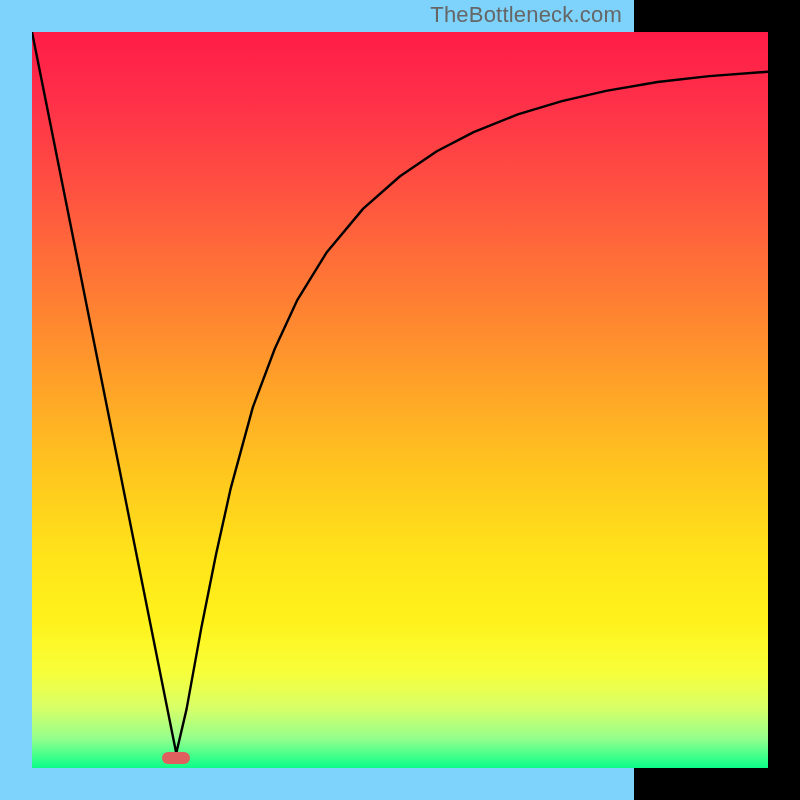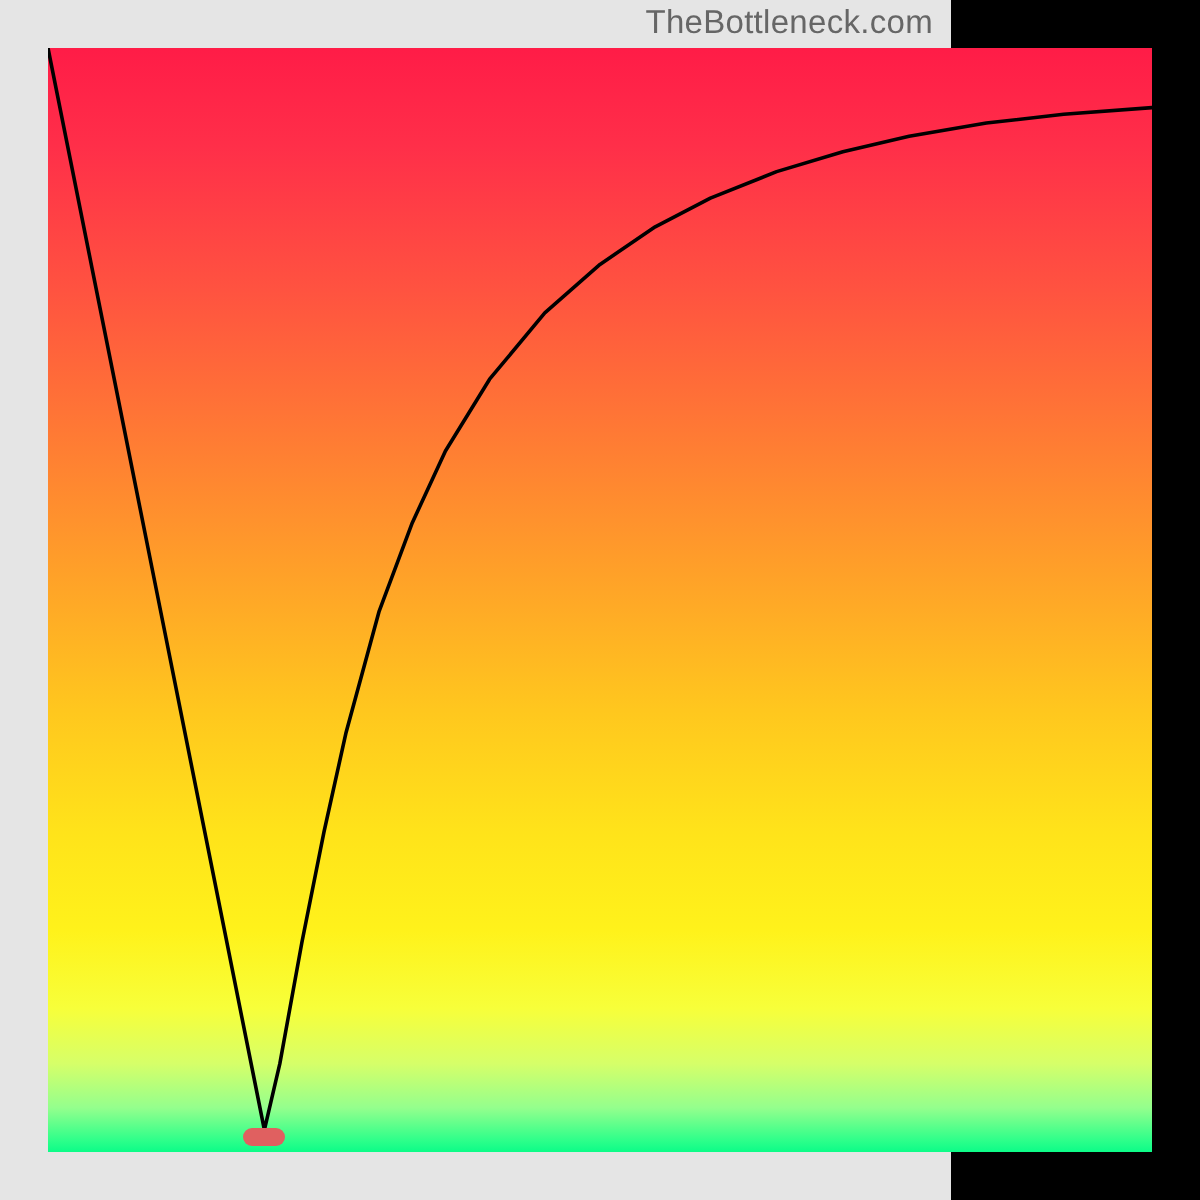--- a/index.html
+++ b/index.html
@@ -8,21 +8,21 @@
     width: 800px;
     height: 800px;
     overflow: hidden;
     background: #000;
     font-family: Arial, Helvetica, sans-serif;
   }
   .frame {
     position: relative;
     width: 634px;
     height: 800px;
-    background: #e5e5e5;
+    background: #7dd3fc;
   }
   .watermark {
     position: absolute;
     top: 2px;
     right: 12px;
     color: #666;
     font-size: 22px;
     font-weight: 500;
     letter-spacing: 0.2px;
     z-index: 10;

